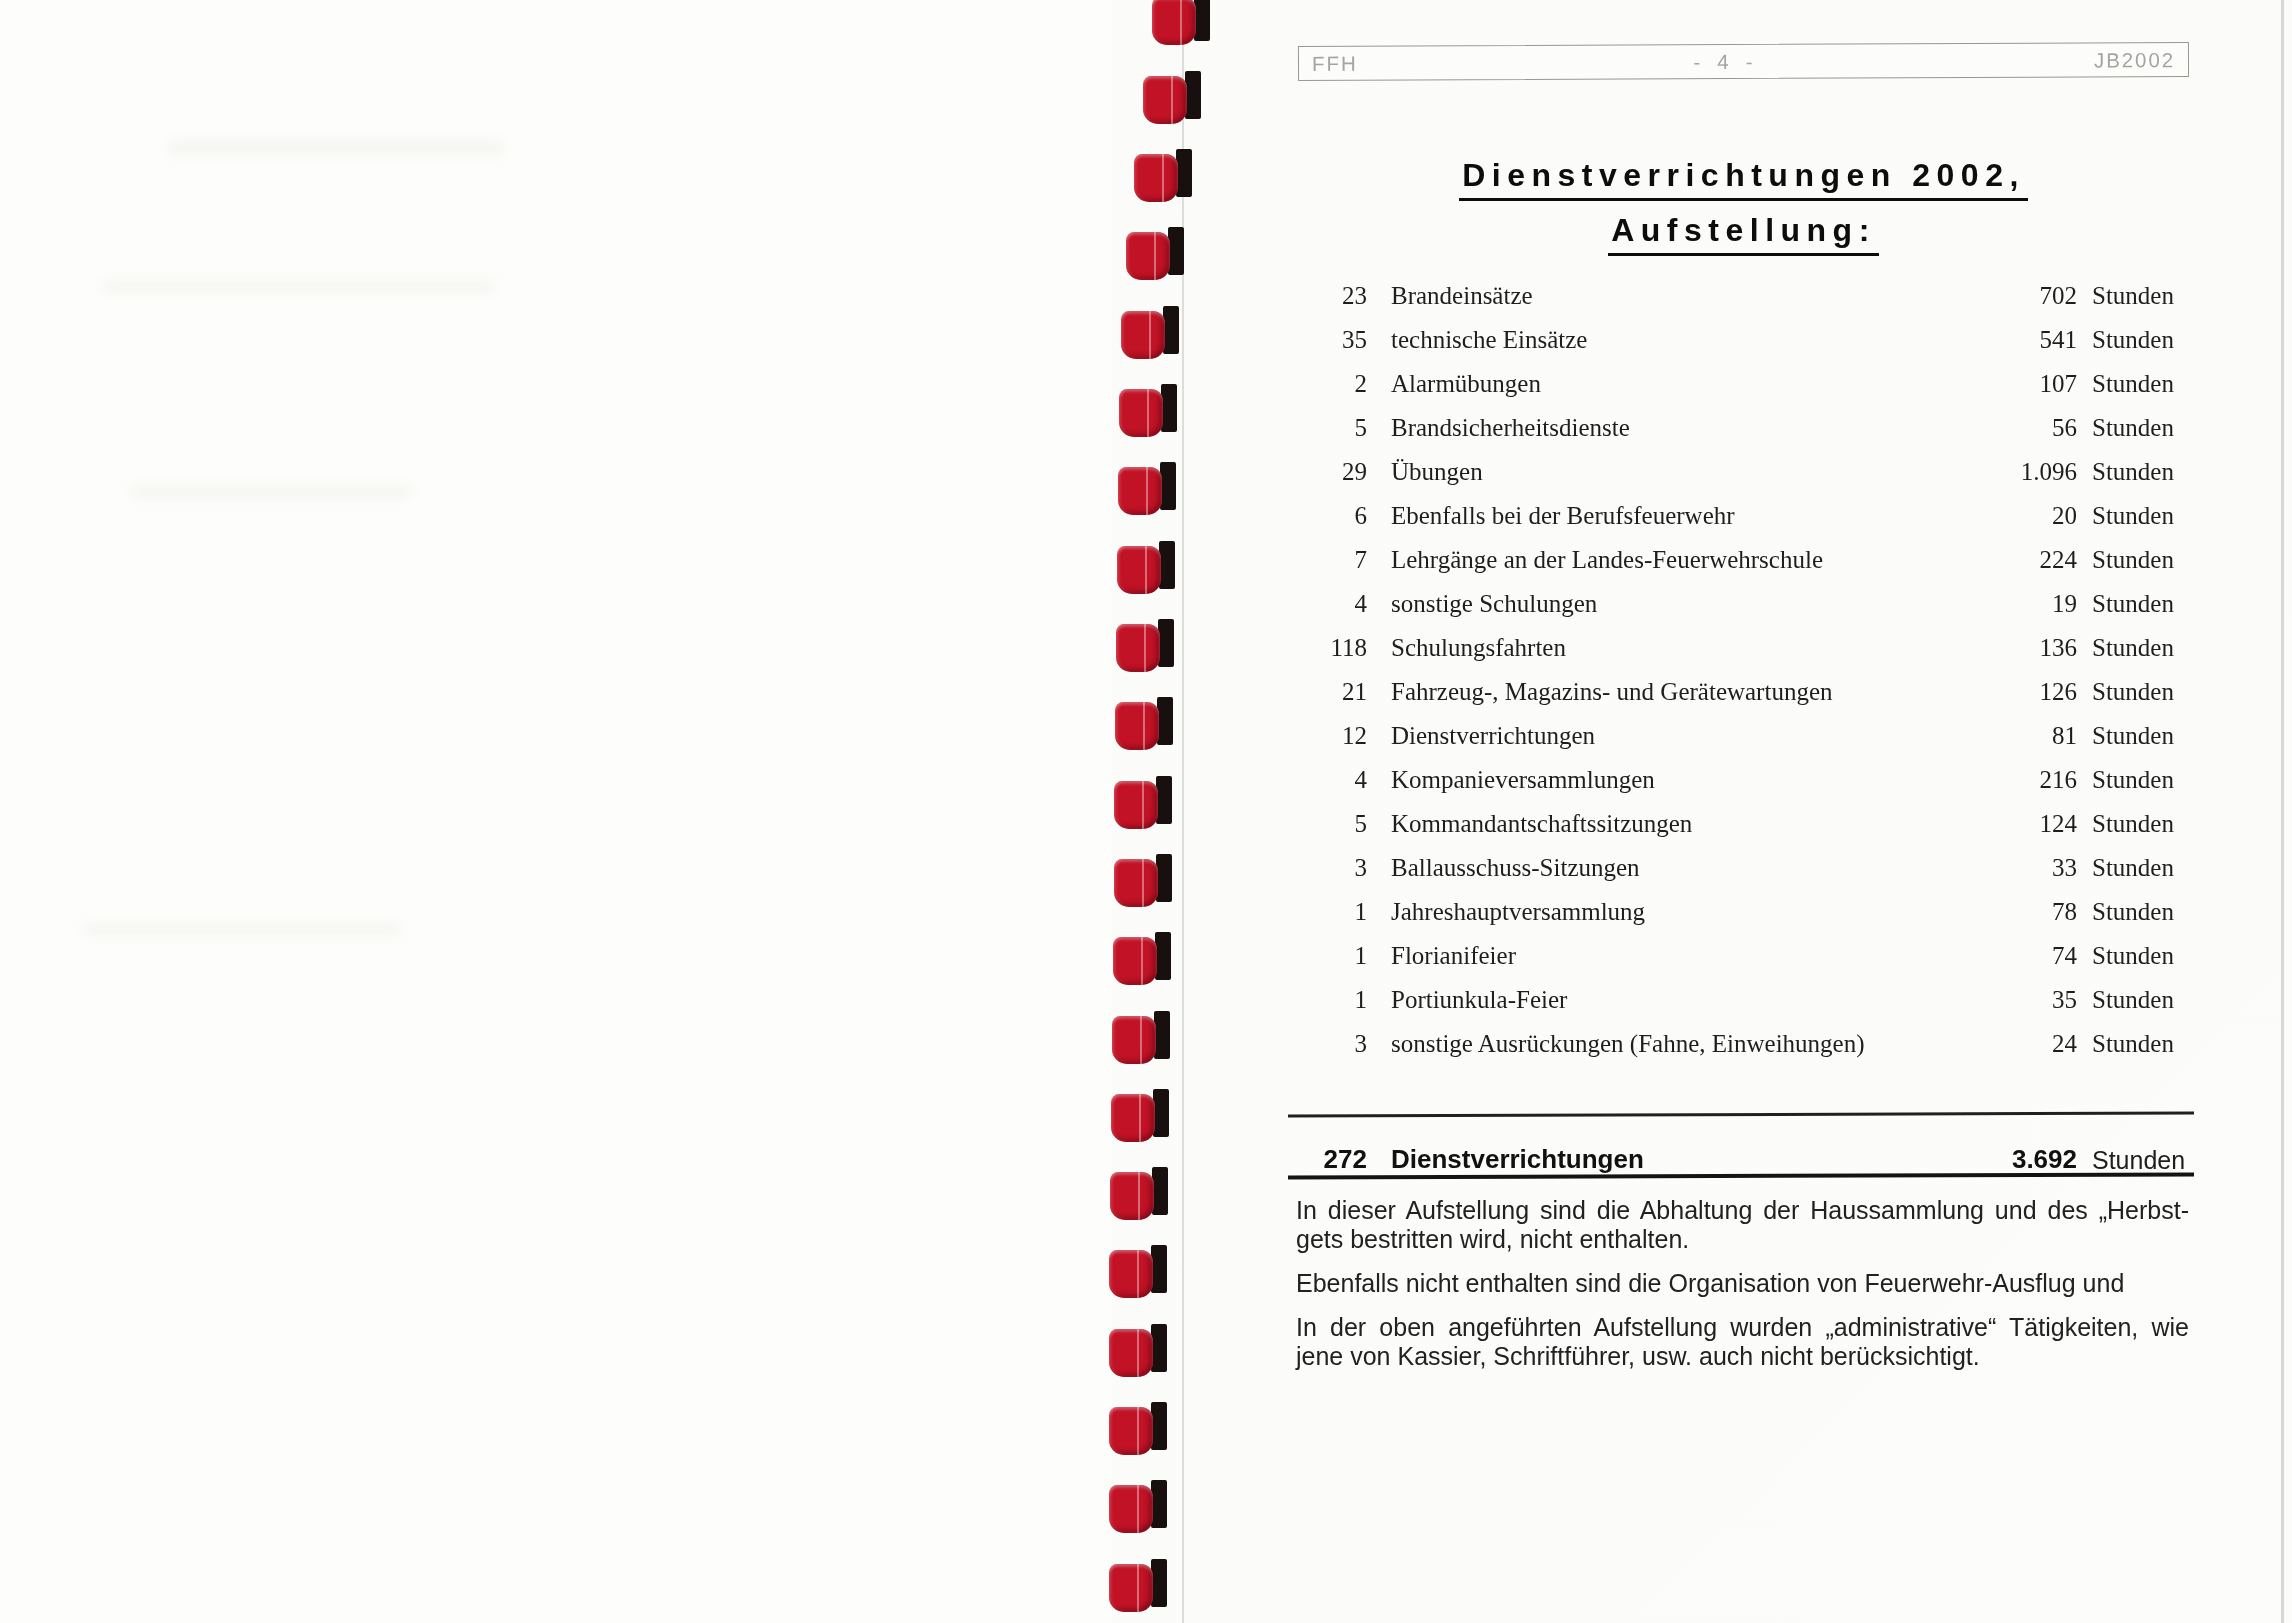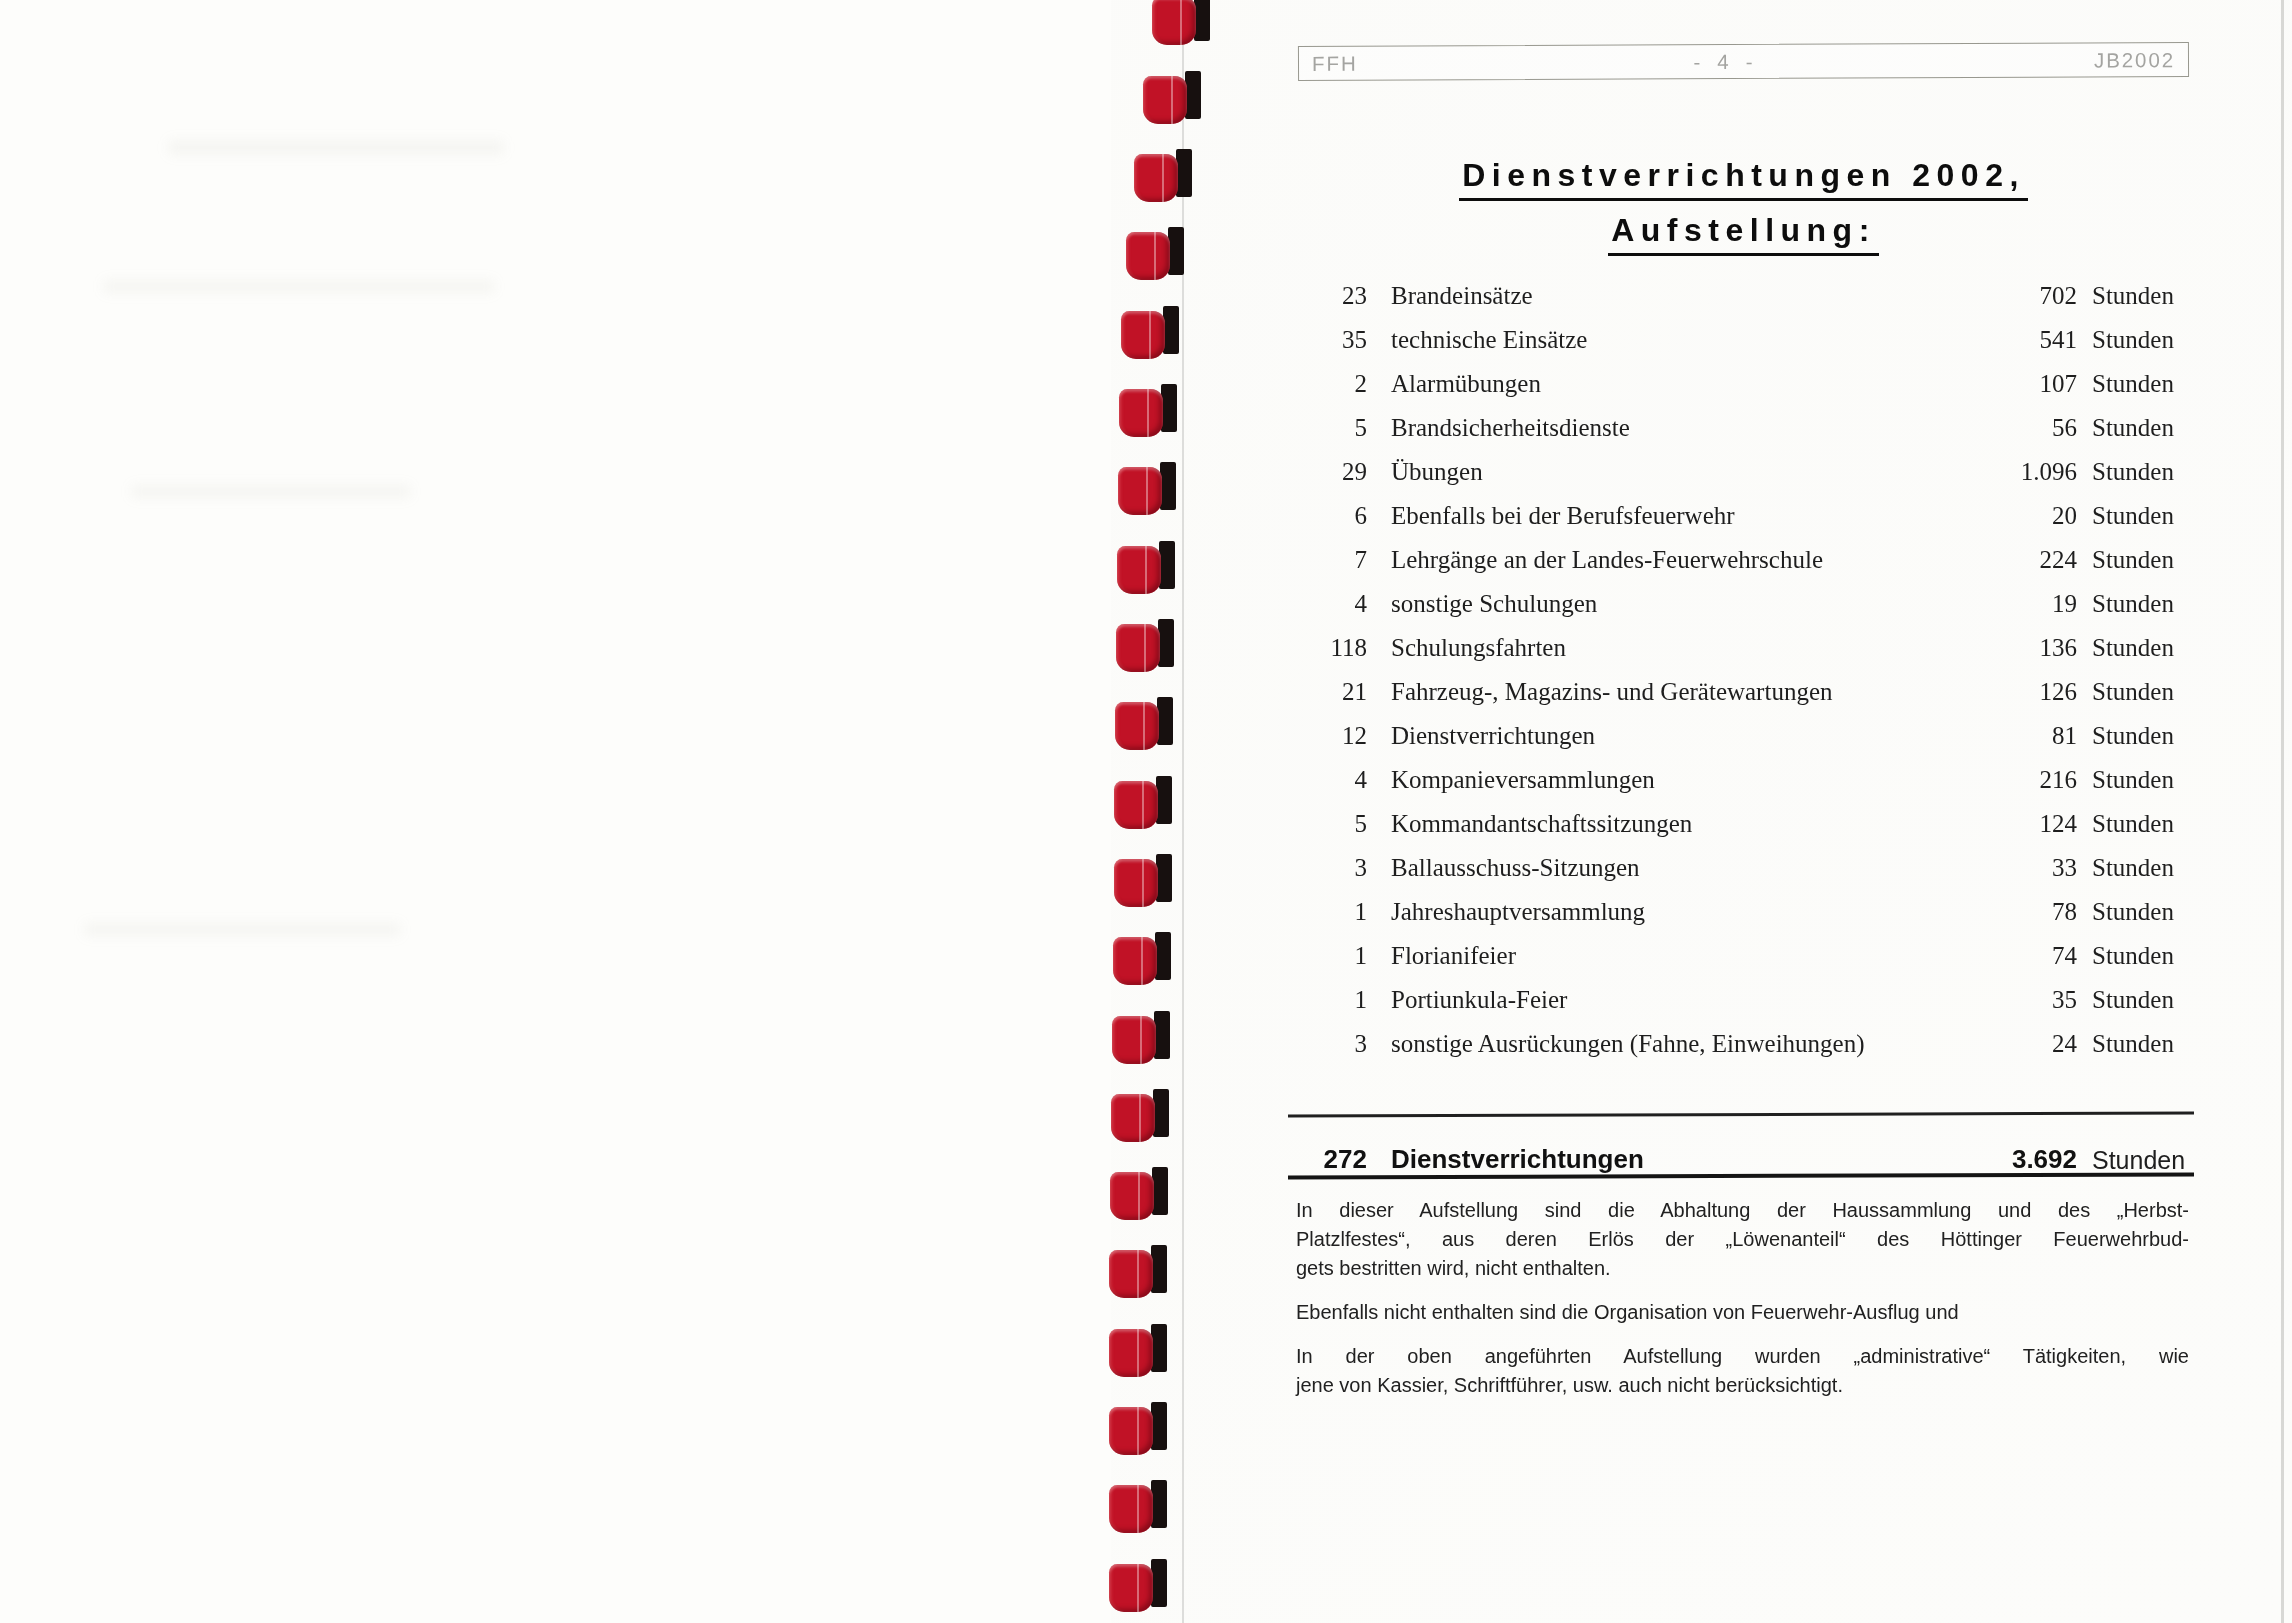--- a/index.html
+++ b/index.html
@@ -48,21 +48,21 @@
   .c-unit{width:99px;margin-left:15px;text-align:left;}
 
   .rule-thin{position:absolute;left:1288px;top:1113px;width:906px;height:2.8px;background:#202020;transform:rotate(-0.18deg);}
   .total-row{
     position:absolute;left:1296px;top:1132px;width:895px;height:43px;
     display:flex;align-items:flex-end;font-size:26px;font-weight:700;color:#111;
   }
   .total-row .c-unit{font-weight:400;font-size:25px;color:#1e1e1e;}
   .rule-thick{position:absolute;left:1288px;top:1174px;width:906px;height:3.7px;background:#141414;transform:rotate(-0.2deg);}
 
-  .notes{position:absolute;left:1296px;top:1196px;width:893px;font-size:20px;line-height:29px;color:#212121;}
+  .notes{position:absolute;left:1296px;top:1196px;width:893px;font-size:25px;line-height:29px;color:#212121;}
   .note{margin-bottom:15px;}
   .note-line{text-align:justify;text-align-last:justify;}
   .note-line:last-child{text-align-last:left;}
 </style>
 </head>
 <body>
 
 <div class="canvas">
 
   <div class="left-page">
@@ -331,21 +331,20 @@
     <span class="c-hours">3.692</span>
     <span class="c-unit">Stunden</span>
   </div>
 
   <div class="rule-thick"></div>
 
   <div class="notes">
     <div class="note">
 
     <div class="note-line">In dieser Aufstellung sind die Abhaltung der Haussammlung und des „Herbst-</div>
-        <div class="note-line">Platzlfestes“, aus deren Erlös der „Löwenanteil“ des Höttinger Feuerwehrbud-</div>
         <div class="note-line">gets bestritten wird, nicht enthalten.</div>
       </div>
     <div class="note">
 
     <div class="note-line">Ebenfalls nicht enthalten sind die Organisation von Feuerwehr-Ausflug und</div>
       </div>
     <div class="note">
 
     <div class="note-line">In der oben angeführten Aufstellung wurden „administrative“ Tätigkeiten, wie</div>
         <div class="note-line">jene von Kassier, Schriftführer, usw. auch nicht berücksichtigt.</div>

